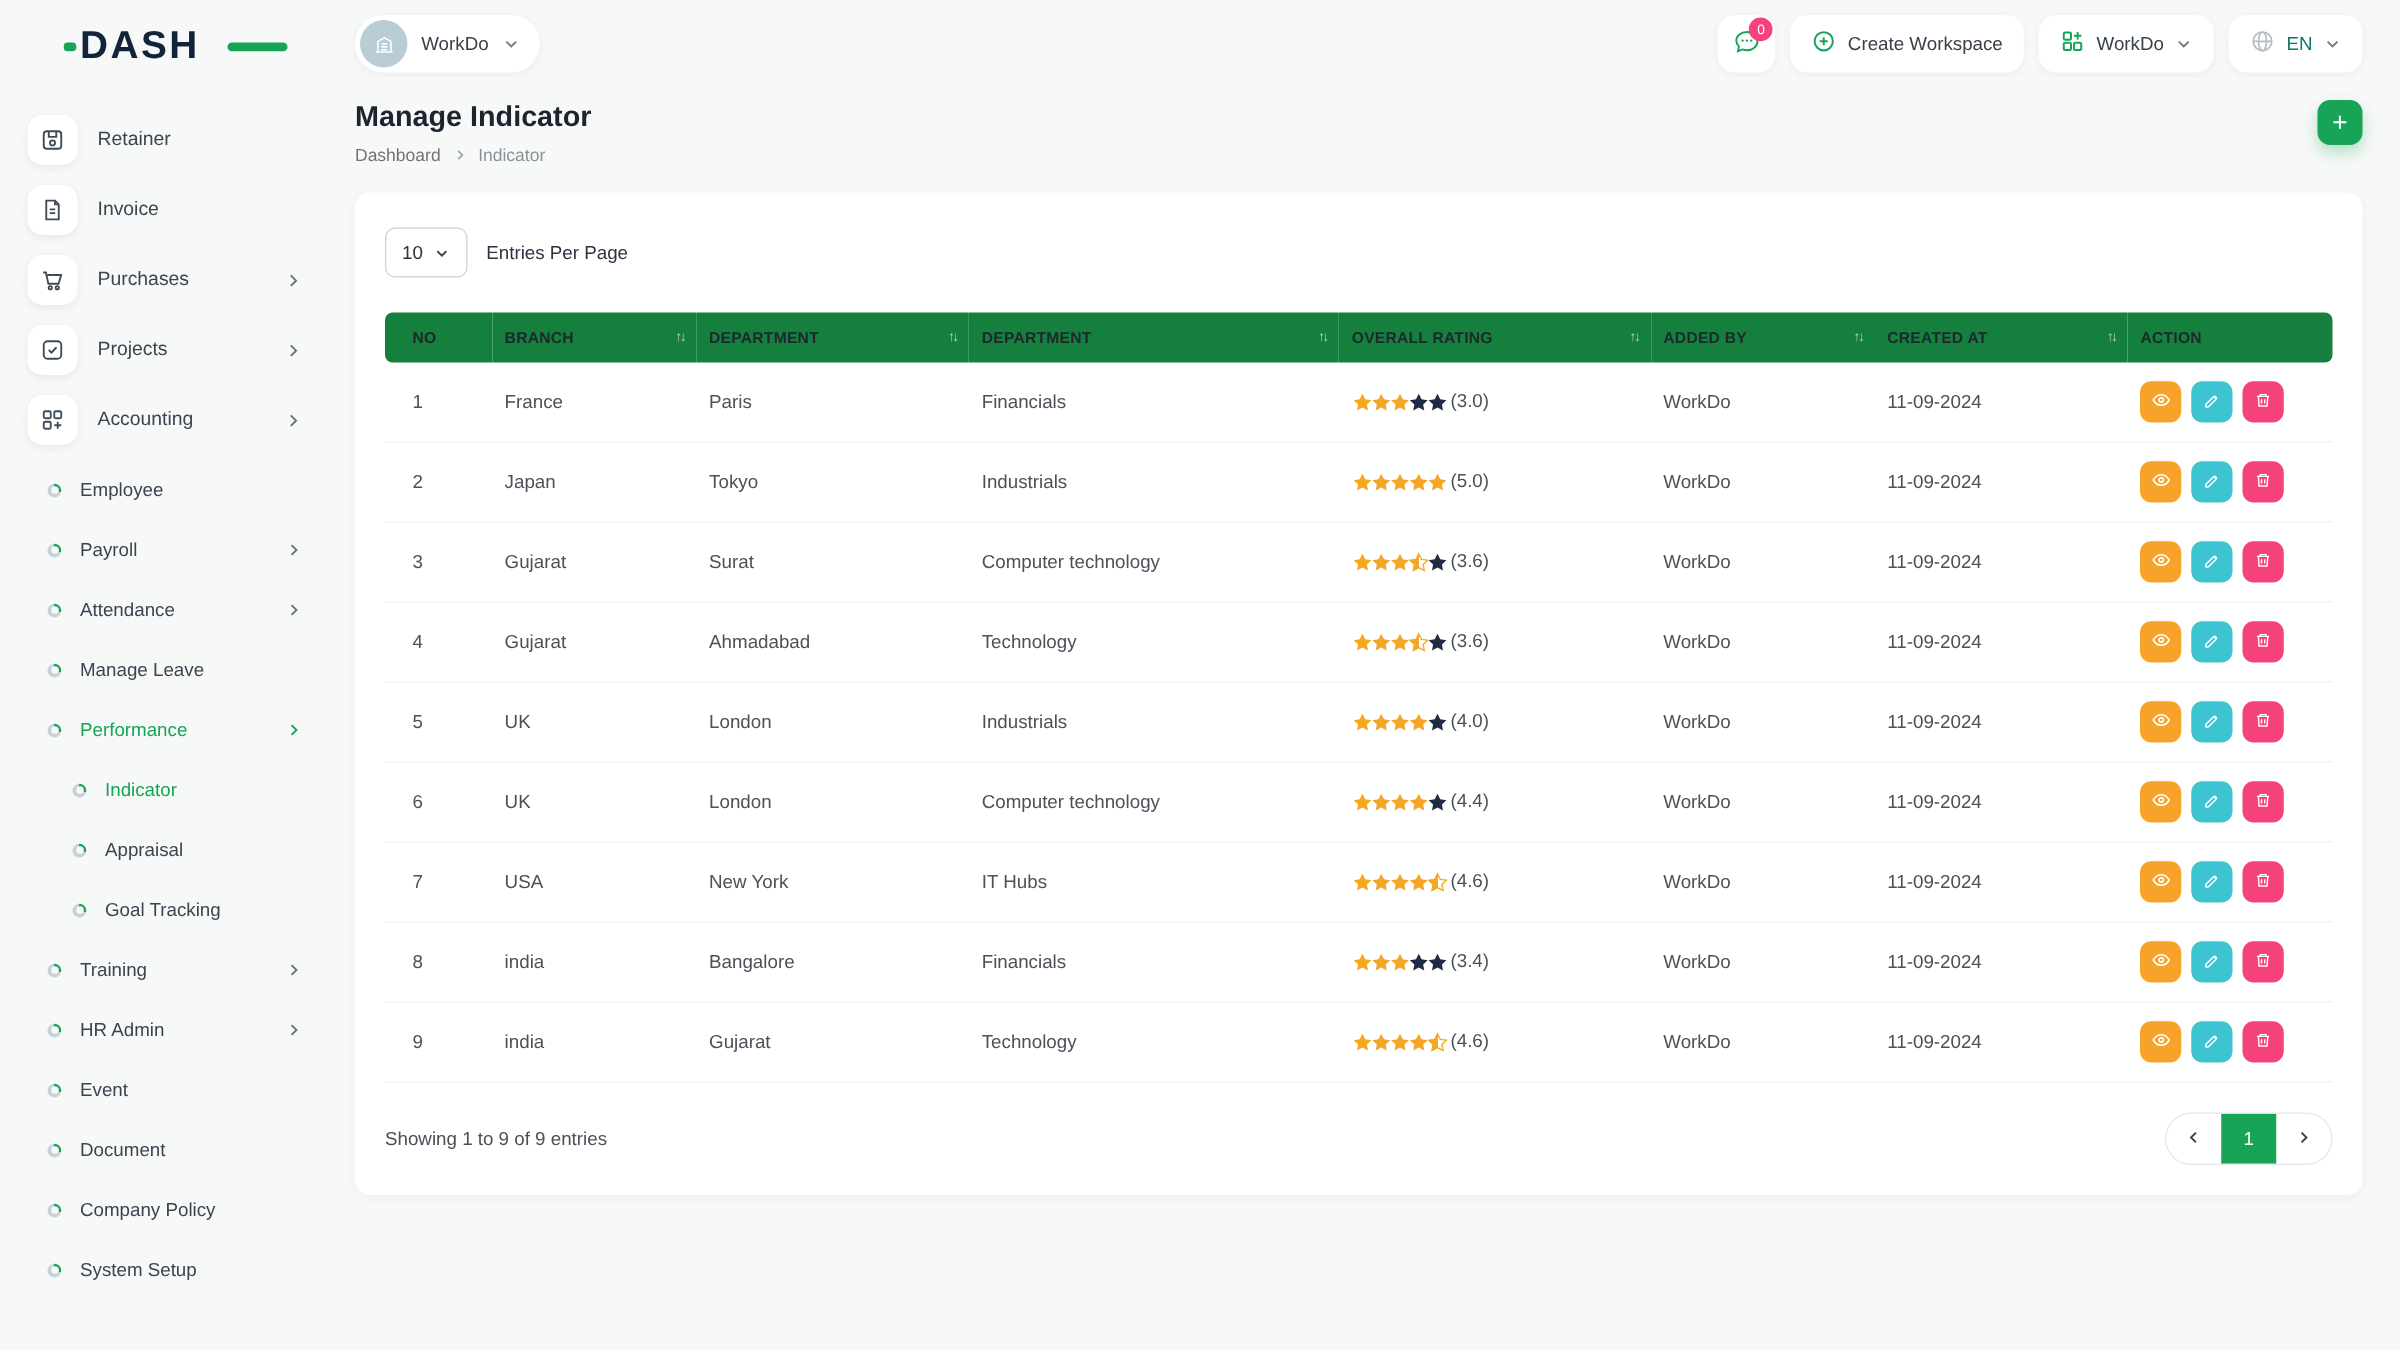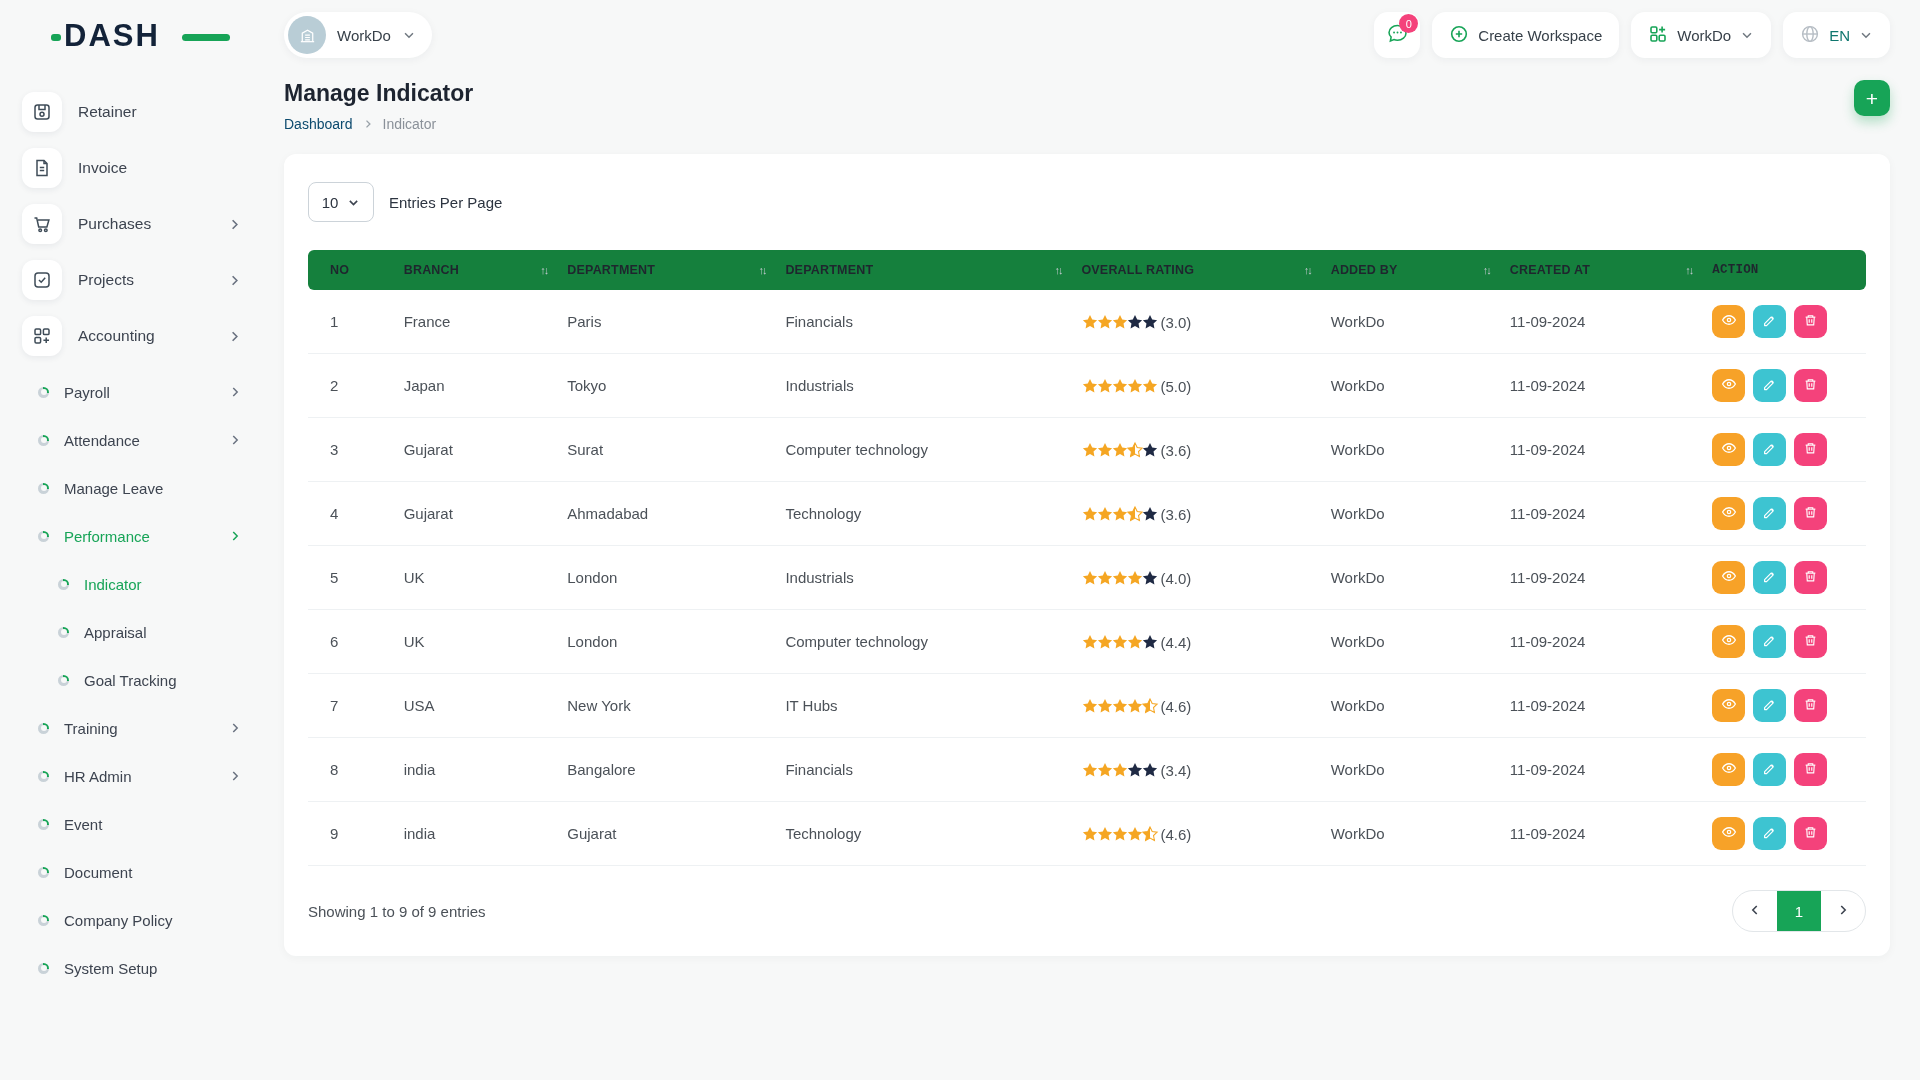--- a/index.html
+++ b/index.html
@@ -50,21 +50,21 @@
     display:flex; align-items:center; justify-content:center; box-shadow:0 2px 8px rgba(25,45,65,.05); }
   .badge { position:absolute; top:2px; right:2px; min-width:19px; height:19px; padding:0 5px; border-radius:10px;
     background:#f4427b; color:#fff; font-size:11px; display:flex; align-items:center; justify-content:center; }
   .pill-btn { height:46px; background:#fff; border:none; border-radius:14px; display:flex; align-items:center; gap:9px;
     padding:0 17px; font-size:15px; color:#374049; cursor:pointer; box-shadow:0 2px 8px rgba(25,45,65,.05); }
   .lang-txt { color:#0f766e; }
 
   .page-head { display:flex; align-items:flex-start; margin:4px 0 22px;gap:20px; }
   .title { font-size:23px; font-weight:bold; color:#1d2430; }
   .breadcrumb { display:flex; align-items:center; gap:9px; margin-top:9px; font-size:14px; }
-  .bc-home { color:#0c4a6e; cursor:pointer; }
+  .bc-home { color:#737373; cursor:pointer; }
   .bc-sep { color:#9aa2a9; display:flex; }
   .bc-cur { color:#8a9199; }
   .add-btn { margin-left:auto; width:36px; height:36px; border:none; border-radius:10px; background:#17a457; color:#fff;
     font-size:21px; line-height:1; display:flex; align-items:center; justify-content:center; cursor:pointer;
     box-shadow:0 6px 12px rgba(23,164,87,.30); }
 
   .card { background:#fff; border-radius:12px; padding:28px 24px 24px; box-shadow:0 2px 10px rgba(30,40,60,.04); }
 
   .toolbar { display:flex; align-items:center; margin-bottom:28px; }
   .select { width:66px; height:40px; border:1px solid #ccd3d9; border-radius:8px; display:flex; align-items:center;
@@ -75,21 +75,21 @@
   .sq-btn { width:36px; height:36px; border:none; border-radius:9px; display:flex; align-items:center; justify-content:center; cursor:pointer; }
   .sq-cyan { background:#3dc4d1; } .sq-pink { background:#f4427b; } .sq-orange { background:#f7a228; }
   .search { width:198px; height:40px; border:1px solid #ccd3d9; border-radius:8px; margin-left:14px; padding:0 14px;
     font-size:15px; color:#4b5158; outline:none; background:#fff; }
   .search::placeholder { color:#7c858c; }
 
   table { width:100%; border-collapse:collapse; }
   thead th { background:#15803d; padding:13px 10px; font-size:12.5px; font-weight:bold; color:#1f262e;
     letter-spacing:.2px; text-align:left; }
   thead th:first-child { border-radius:6px 0 0 6px; padding-left:22px; }
-  thead th:last-child  { border-radius:0 6px 6px 0;font-family:Liberation Mono, monospace; }
+  thead th:last-child  { border-radius:0 6px 6px 0; }
   .th-inner { display:flex; align-items:center; justify-content:space-between; }
   .sort { color:#c3cad0; font-size:11px; letter-spacing:-2px; margin-left:6px; font-weight:normal; }
   tbody td { padding:15px 10px; font-size:15px; color:#4b5158; border-bottom:1px solid #eef1f3; vertical-align:middle; }
   tbody td:first-child { padding-left:22px; }
   .stars { display:inline-flex; align-items:center; vertical-align:middle; }
   .star { width:18px; height:18px; margin-right:-3px; }
   .stars .star:last-child { margin-right:1px; }
   .rating-text { vertical-align:middle; }
   .act { display:flex; gap:8px; }
   .act-btn { width:33px; height:33px; border:none; border-radius:9px; display:flex; align-items:center; justify-content:center; cursor:pointer; }
@@ -188,20 +188,24 @@
       </span>
       <span class="s-label">Accounting</span>
       <span class="chev-r">
           <svg width="15" height="15" viewBox="0 0 16 16" fill="none" stroke="currentColor" stroke-width="1.7">
             <path d="M6 3.5L10.5 8 6 12.5"></path>
           </svg>
         </span>
     </div>
 
 
+    <div class="sub-item">
+      <span class="dot"></span>
+      <span>Employee</span>
+    </div>
     <div class="sub-item">
       <span class="dot"></span>
       <span>Payroll</span>
       <span class="chev-r">
           <svg width="14" height="14" viewBox="0 0 16 16" fill="none" stroke="currentColor" stroke-width="1.7">
             <path d="M6 3.5L10.5 8 6 12.5"></path>
           </svg>
         </span>
     </div>
     <div class="sub-item">

